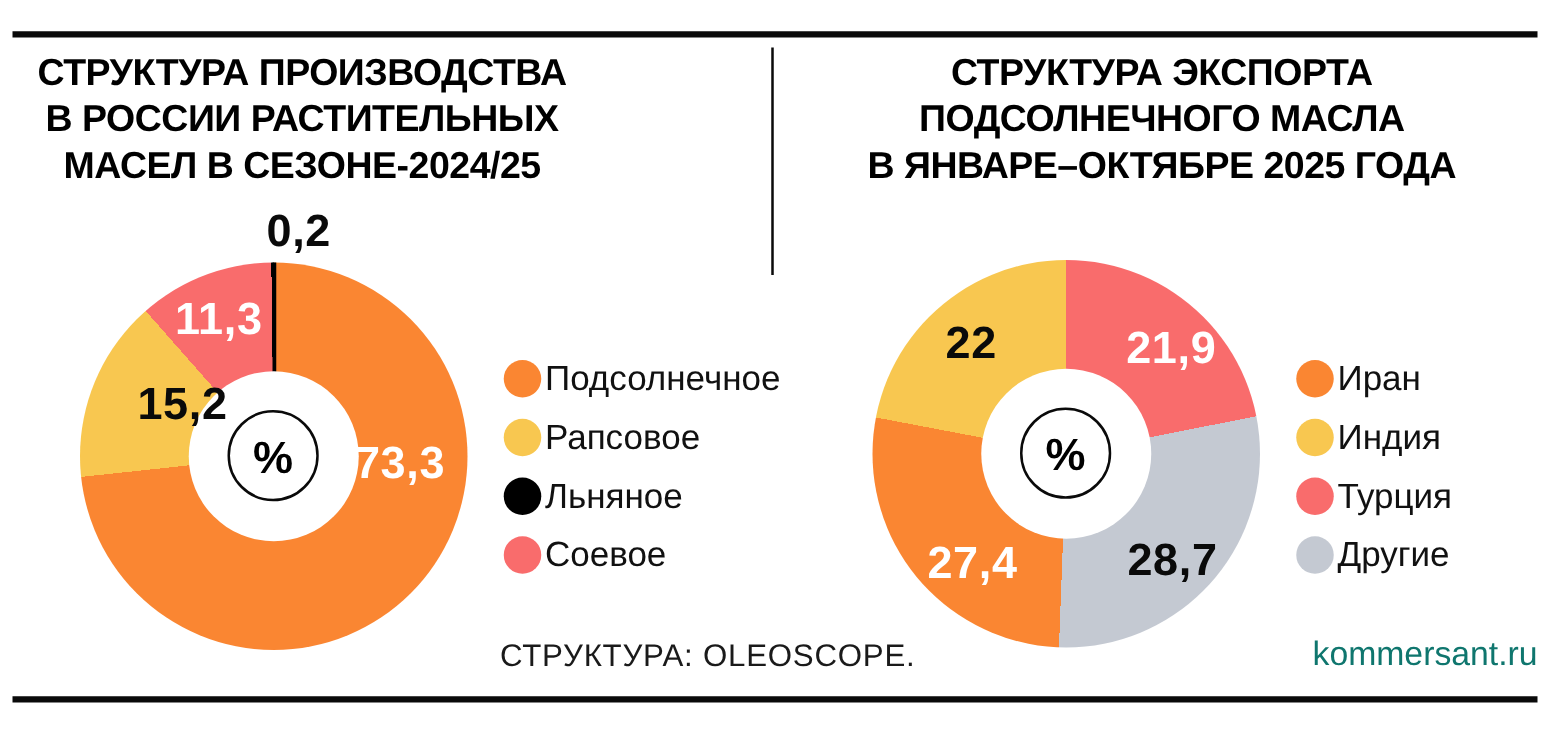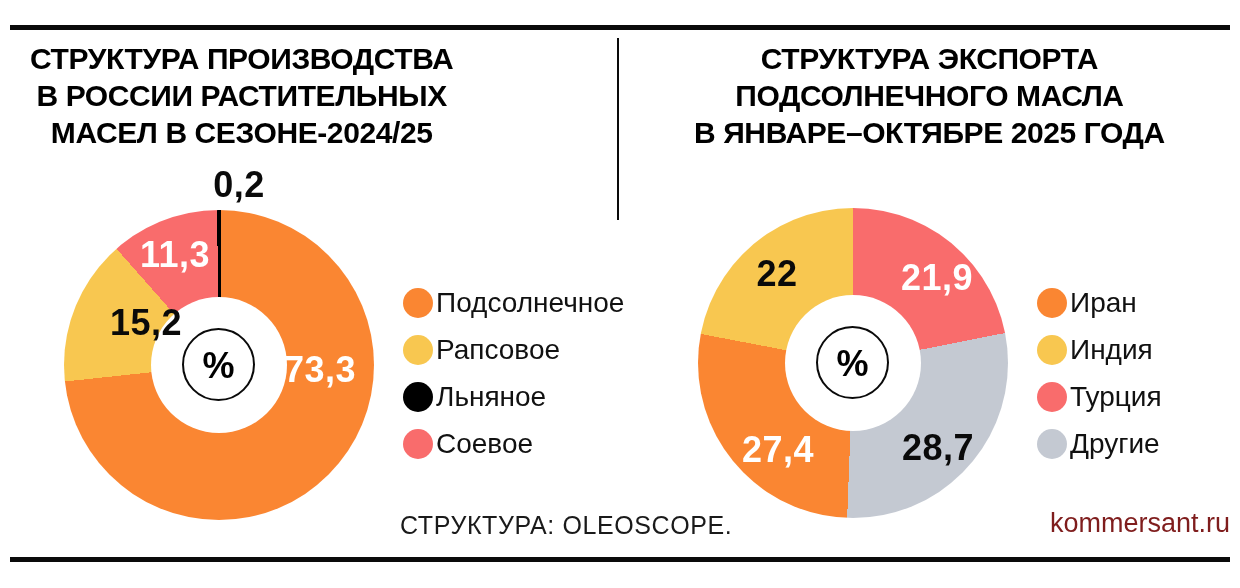--- a/index.html
+++ b/index.html
@@ -47,21 +47,21 @@
   .legend{position:absolute;top:279px;}
   .legend-left{left:403px;}
   .legend-right{left:1037px;}
   .legend-row{display:flex;align-items:center;height:47px;gap:3px;}
   .dot{width:30px;height:30px;border-radius:50%;flex:0 0 auto;}
   .legend-label{font-size:28px;color:#111;white-space:nowrap;}
 
   .source{position:absolute;left:400px;top:511px;font-size:25px;
     letter-spacing:0.6px;color:#1a1a1a;white-space:nowrap;}
   .brand{position:absolute;left:1050px;top:508px;font-size:27px;
-    color:#7f1d1d;text-decoration:none;white-space:nowrap;}
+    color:#0f766e;text-decoration:none;white-space:nowrap;}
 </style>
 </head>
 <body>
 
 <div class="canvas">
 
   <div class="rule rule-top"></div>
   <div class="divider"></div>
   <div class="rule rule-bottom"></div>
 

